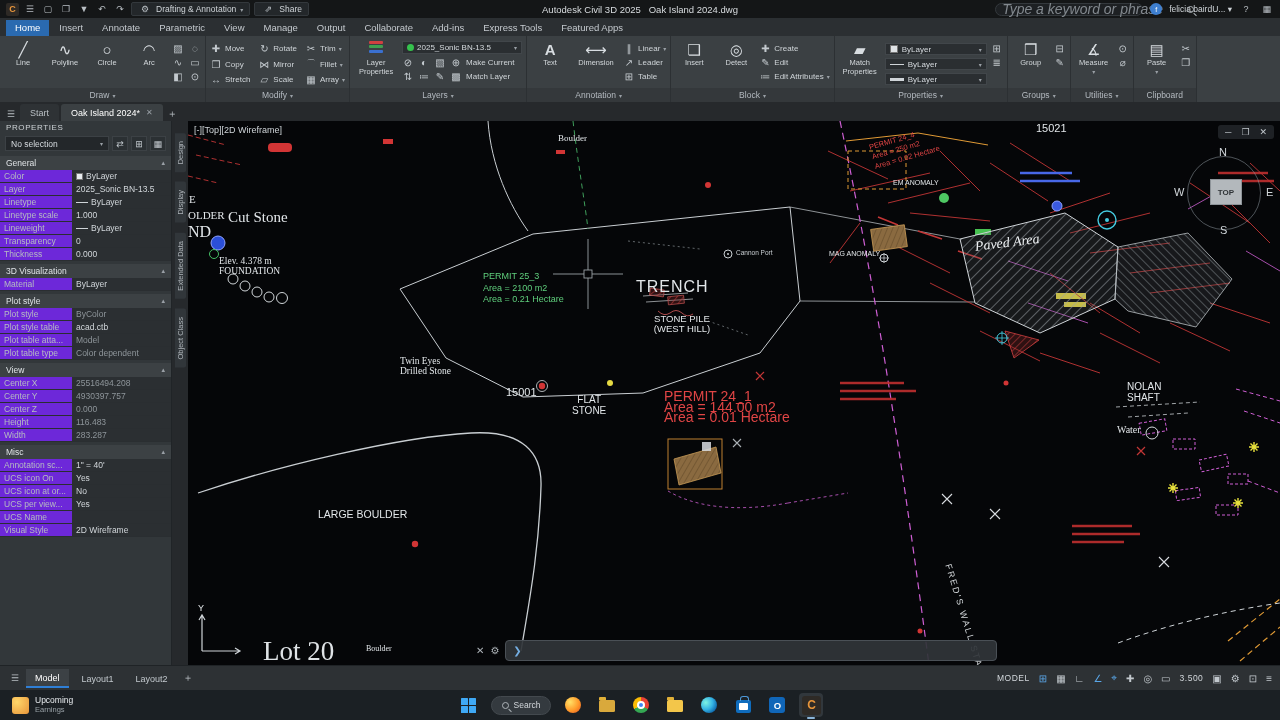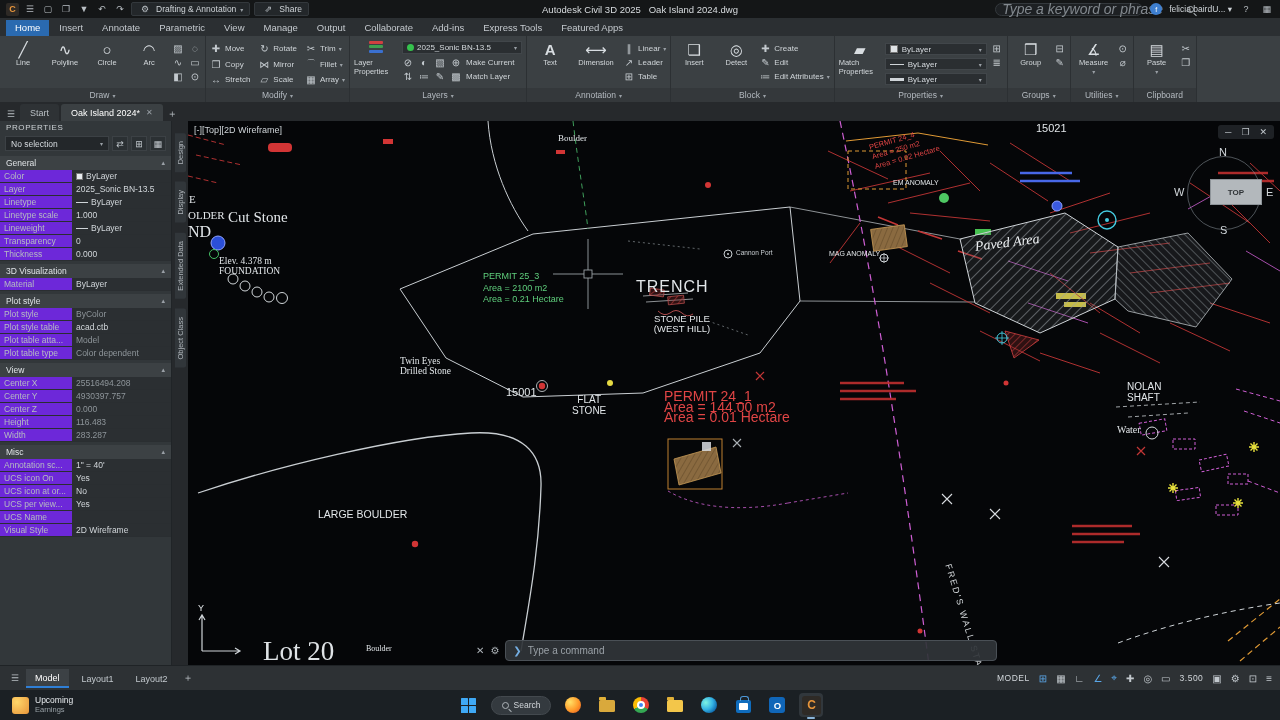--- a/index.html
+++ b/index.html
@@ -24,21 +24,21 @@
 .rtab{padding:2px 9px 3px;font-size:9.5px;color:#c5cacf;white-space:nowrap}
 .rtab.active{background:#2a6ab0;color:#fff}
 
 .ribbon{position:absolute;left:0;top:36px;width:1280px;height:66px;background:#3b4043;display:flex;z-index:38}
 .panel{border-right:1px solid #2c3033;display:flex;flex-direction:column;flex:none}
 .pc{flex:1;display:flex;padding:2px 4px 0;gap:4px}
 .ptitle{height:14px;background:#34383b;font-size:8.5px;color:#b4bac0;display:flex;align-items:center;justify-content:center;gap:3px;white-space:nowrap}
 .caret{font-size:6px;color:#9aa0a6}
 .rbig{width:38px;display:flex;flex-direction:column;align-items:center;padding-top:2px;flex:none}
 .rbig .g{font-size:15px;line-height:19px;height:19px;color:#d8dde1}
-.rbig .bl{font-size:7.5px;color:#d2d7db;text-align:left;line-height:1.15}
+.rbig .bl{font-size:7.5px;color:#d2d7db;text-align:center;line-height:1.15}
 .mgrid{display:grid;grid-template-columns:auto auto auto;column-gap:8px;row-gap:3px;align-content:start;padding-top:5px}
 .rsm{display:flex;align-items:center;gap:3px;font-size:8px;color:#cfd4d8;white-space:nowrap}
 .gi{font-size:10px;width:12px;text-align:center;color:#c3c9ce;flex:none}
 .vcol{display:flex;flex-direction:column;gap:3px;padding-top:5px}
 .layicon{width:14px;height:13px;display:flex;flex-direction:column;gap:1.5px;justify-content:center}
 .layicon i{height:3px;border-radius:1px}
 .layicon i:nth-child(1){background:#d04040}.layicon i:nth-child(2){background:#3fa050}.layicon i:nth-child(3){background:#3a70d0}
 .lay-col{display:flex;flex-direction:column;gap:3px;padding-top:3px}
 .lay-dd{display:flex;align-items:center;gap:3px;background:#2a2e31;border:1px solid #41464a;height:13px;font-size:8px;color:#d5dade;padding:0 4px;width:120px}
 .ldot{width:7px;height:7px;background:#35c24d;border-radius:50%;flex:none}
@@ -74,21 +74,21 @@
 
 #canvas{position:absolute;left:188px;top:121px;width:1092px;height:544px;background:#050608;overflow:hidden;z-index:20}
 #canvas svg{position:absolute;left:0;top:0}
 .lb{position:absolute;white-space:nowrap;color:#e2e6e9;font-family:"Liberation Serif",serif;line-height:1.1}
 .sans{font-family:"Liberation Sans",sans-serif}
 .grn{color:#5fce7c}
 .red{color:#e04545}
 .vplabel{position:absolute;left:6px;top:4px;font-size:9px;color:#cfd4d8;font-family:"Liberation Sans",sans-serif;display:flex}
 .wctl{position:absolute;right:6px;top:4px;display:flex;gap:10px;color:#c2c8cd;font-size:9px;background:rgba(35,39,42,.85);padding:2px 7px;border-radius:3px}
 .cring{position:absolute;left:999px;top:35px;width:74px;height:74px;border:1.5px solid rgba(150,160,168,.5);border-radius:50%}
-.cube{position:absolute;left:1022px;top:58px;width:52px;height:26px;background:#b3b8bc;color:#2f3336;font-size:8px;font-weight:bold;display:flex;align-items:center;justify-content:center;border:1px solid #8e9499}
+.cube{position:absolute;left:1022px;top:58px;width:32px;height:26px;background:#b3b8bc;color:#2f3336;font-size:8px;font-weight:bold;display:flex;align-items:center;justify-content:center;border:1px solid #8e9499}
 .cl{position:absolute;color:#d2d7db;font-size:11px;font-family:"Liberation Sans",sans-serif}
 .cmdwrap{position:absolute;left:288px;top:519px;display:flex;align-items:center;gap:6px}
 .cmdx,.cmdg{color:#aeb4b9;font-size:10px}
 .cmdbar{width:492px;height:21px;background:rgba(48,53,57,.93);border:1px solid #4a5056;border-radius:4px;display:flex;align-items:center;padding:0 7px;gap:6px}
 .cmdchev{color:#74aee2;font-size:10px}
 .cmdbar input{flex:1;background:transparent;border:none;outline:none;color:#d5dade;font-size:10px}
 .cmdbar input::placeholder{color:#9aa1a7}
 
 .statusbar{position:absolute;left:0;top:665px;width:1280px;height:25px;background:#2d3134;border-top:1px solid #1f2326;display:flex;align-items:center;padding:0 8px;font-size:9px;color:#c2c8cd;z-index:40}
 .sb-left{display:flex;align-items:center;gap:4px}
@@ -825,21 +825,20 @@
   <span class="cl" style="left:1031px;top:25px">N</span>
   <span class="cl" style="left:986px;top:65px">W</span>
   <span class="cl" style="left:1078px;top:65px">E</span>
   <span class="cl" style="left:1032px;top:103px">S</span>
 
   <div class="cmdwrap">
     <span class="cmdx">✕</span>
     <span class="cmdg">⚙</span>
     <div class="cmdbar">
       <span class="cmdchev">❯</span>
-      <input placeholder="Type a command" style="">
     </div>
   </div>
 </div>
 
 <div class="statusbar">
   <div class="sb-left">
     <span class="tbi">☰</span>
     <span class="sbtab active">Model</span>
     <span class="sbtab">Layout1</span>
     <span class="sbtab">Layout2</span>

